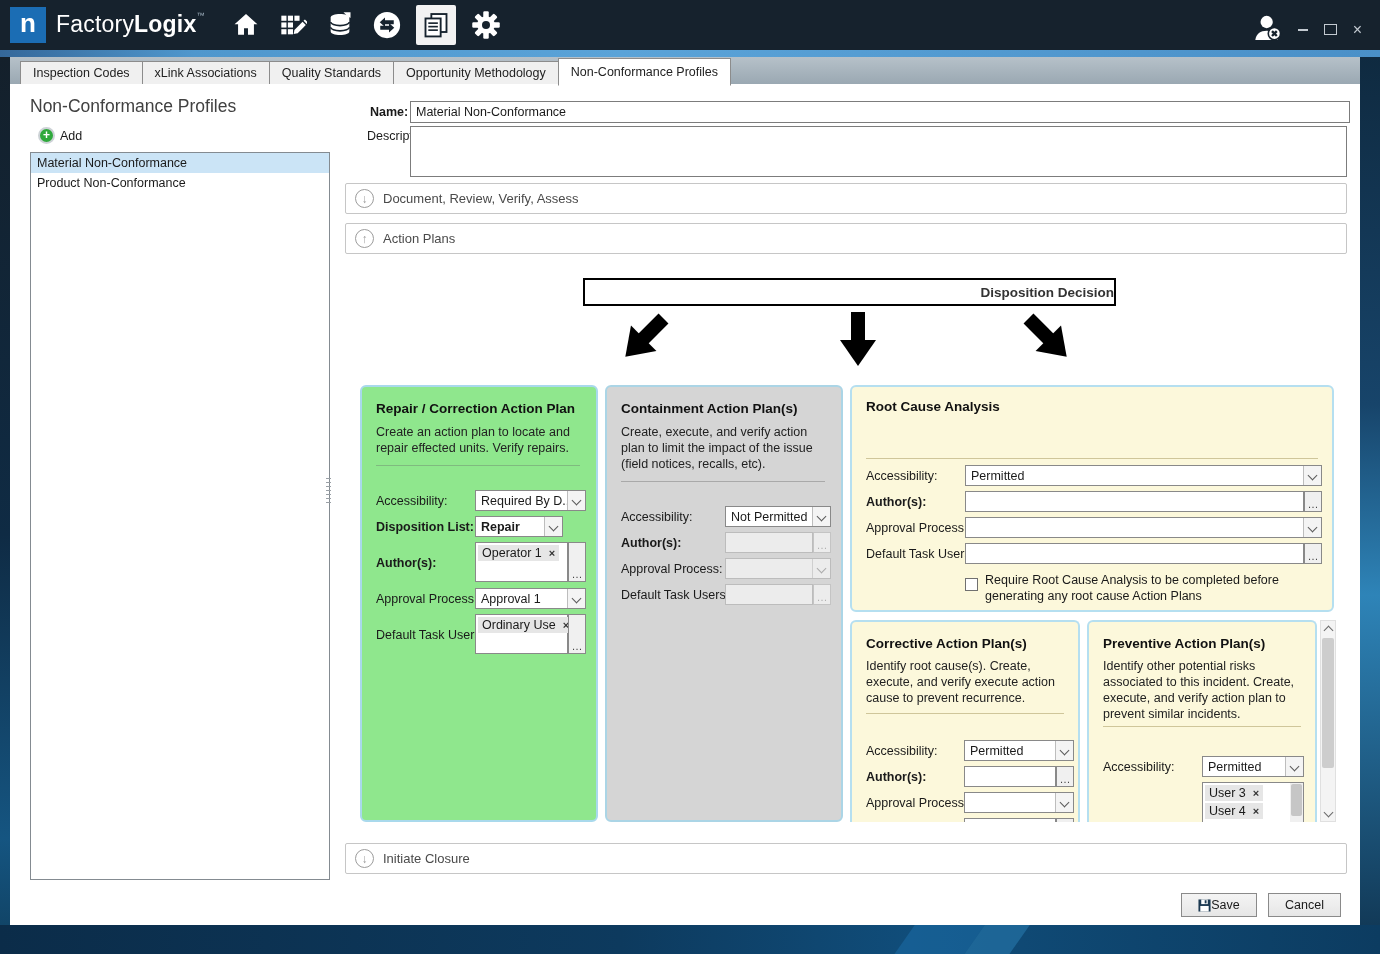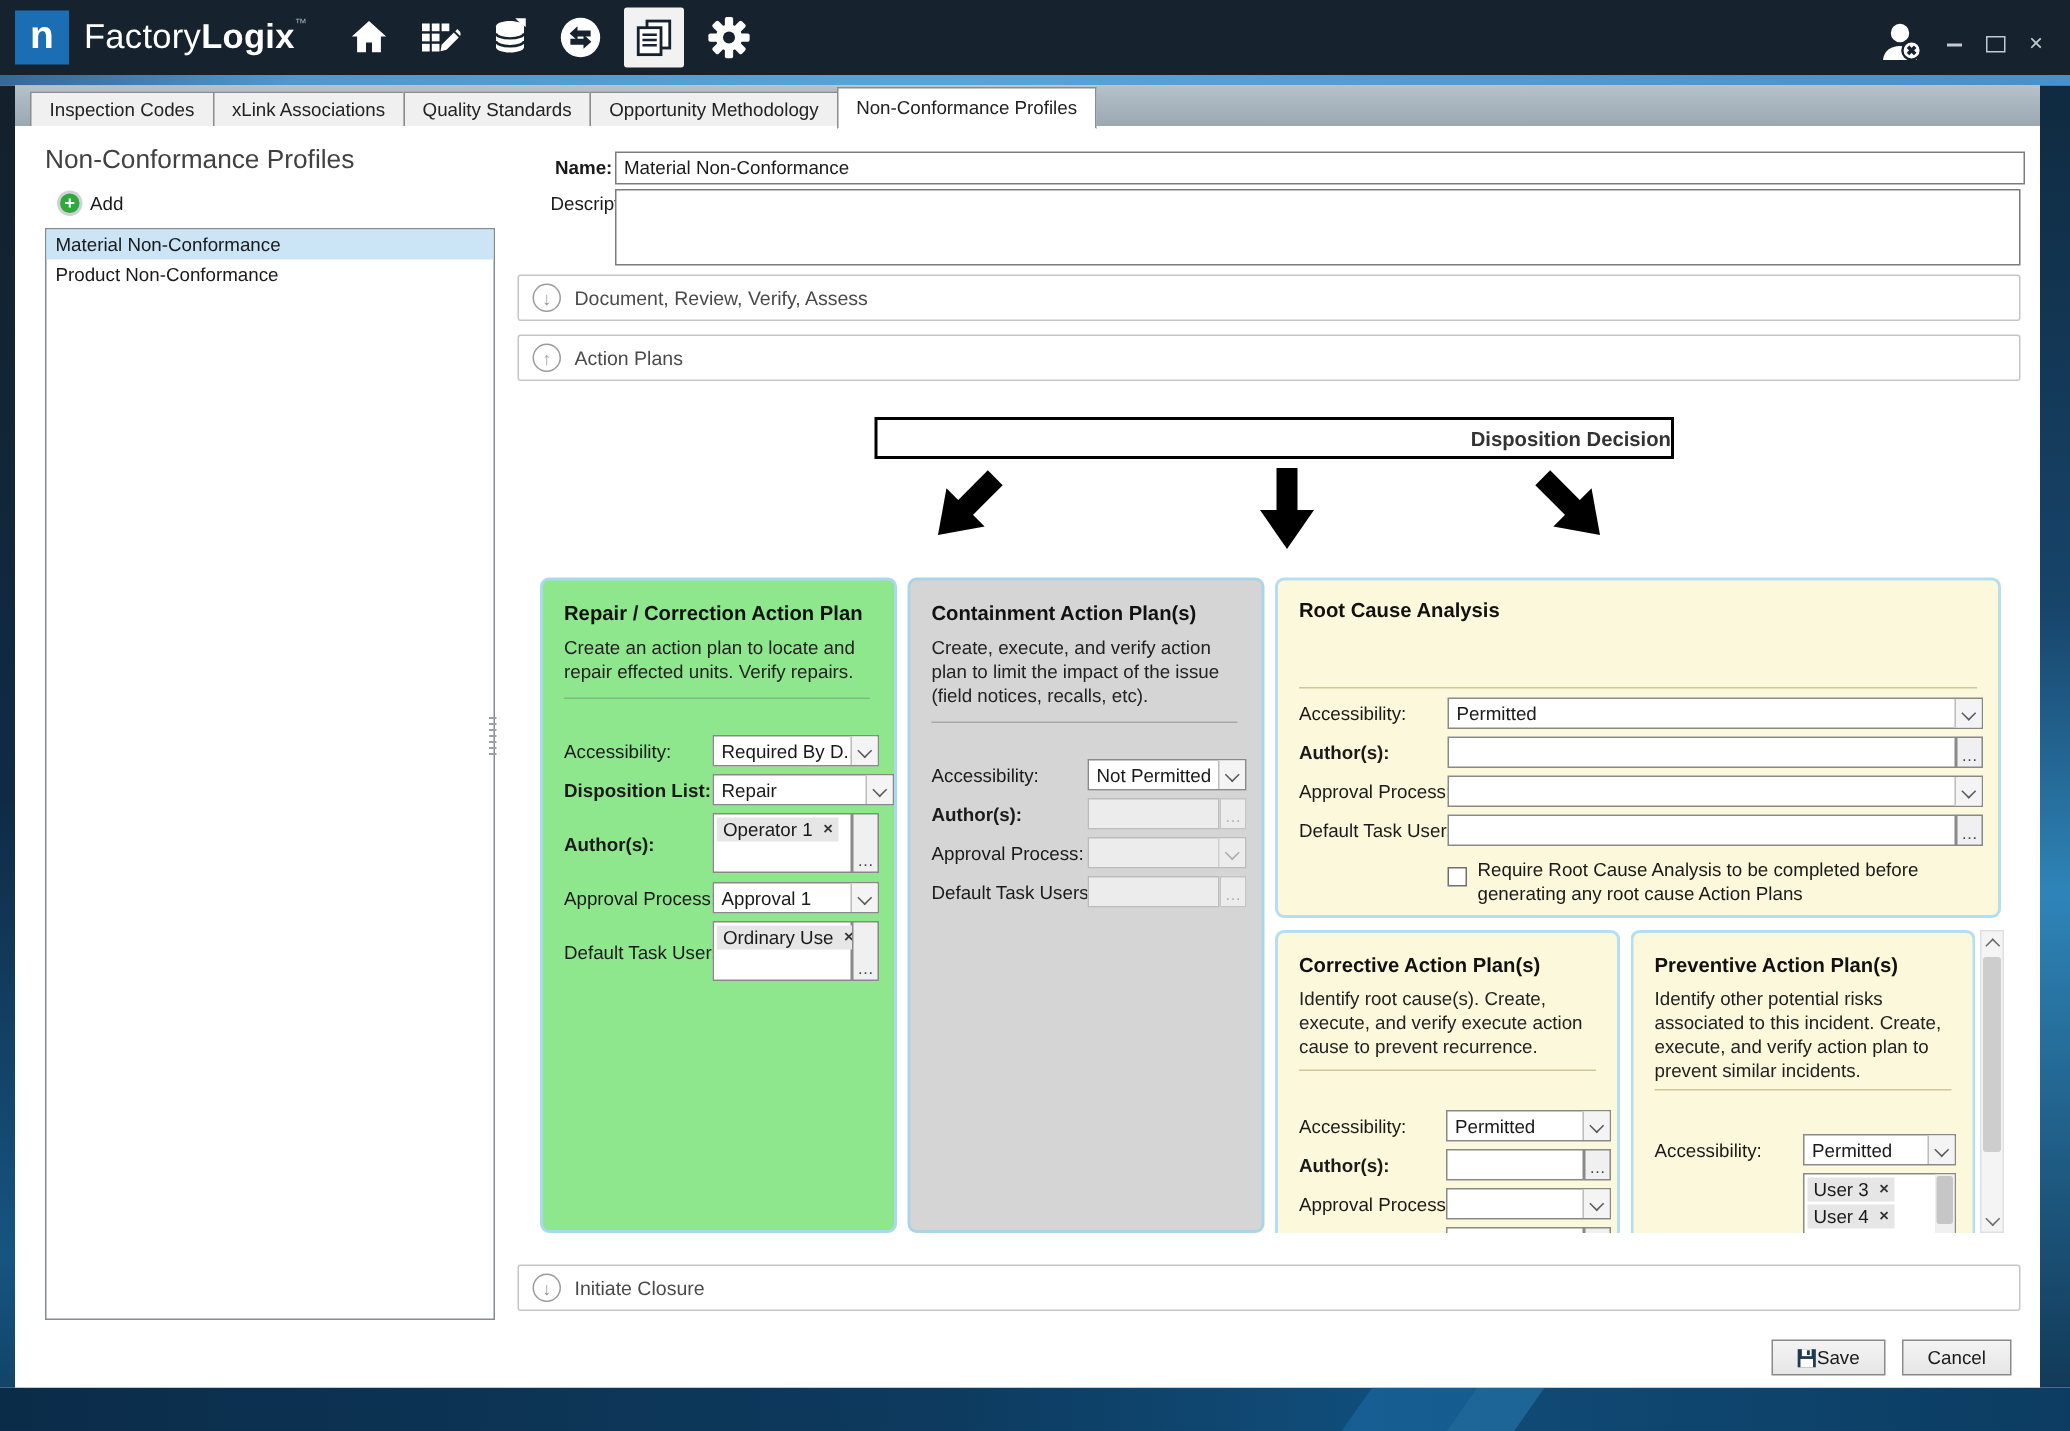--- a/index.html
+++ b/index.html
@@ -314,21 +314,21 @@
     <div class="p-desc" style="top:37px;width:202px;">Create an action plan to locate and repair effected units. Verify repairs.</div>
     <div class="p-div" style="top:78px;width:204px;background:#7fba7f;"></div>
 
     <div class="row-label" style="left:14px;top:107px;">Accessibility:</div>
     <div class="select" style="left:113px;top:103px;width:111px;">
       <span class="val">Required By D...</span>
         <span class="dd"></span>
     </div>
 
     <div class="row-label bold" style="left:14px;top:133px;">Disposition List:</div>
-    <div class="select" style="left:113px;top:129px;width:121px;">
+    <div class="select" style="left:113px;top:129px;width:88px;font-weight:bold;">
       <span class="val">Repair</span>
         <span class="dd"></span>
     </div>
 
     <div class="row-label bold" style="left:14px;top:169px;">Author(s):</div>
     <div class="tagbox" style="left:113px;top:155px;width:93px;height:40px;">
       <div class="tag">
           <span>Operator 1</span>
           <span class="x"></span>
         </div>

